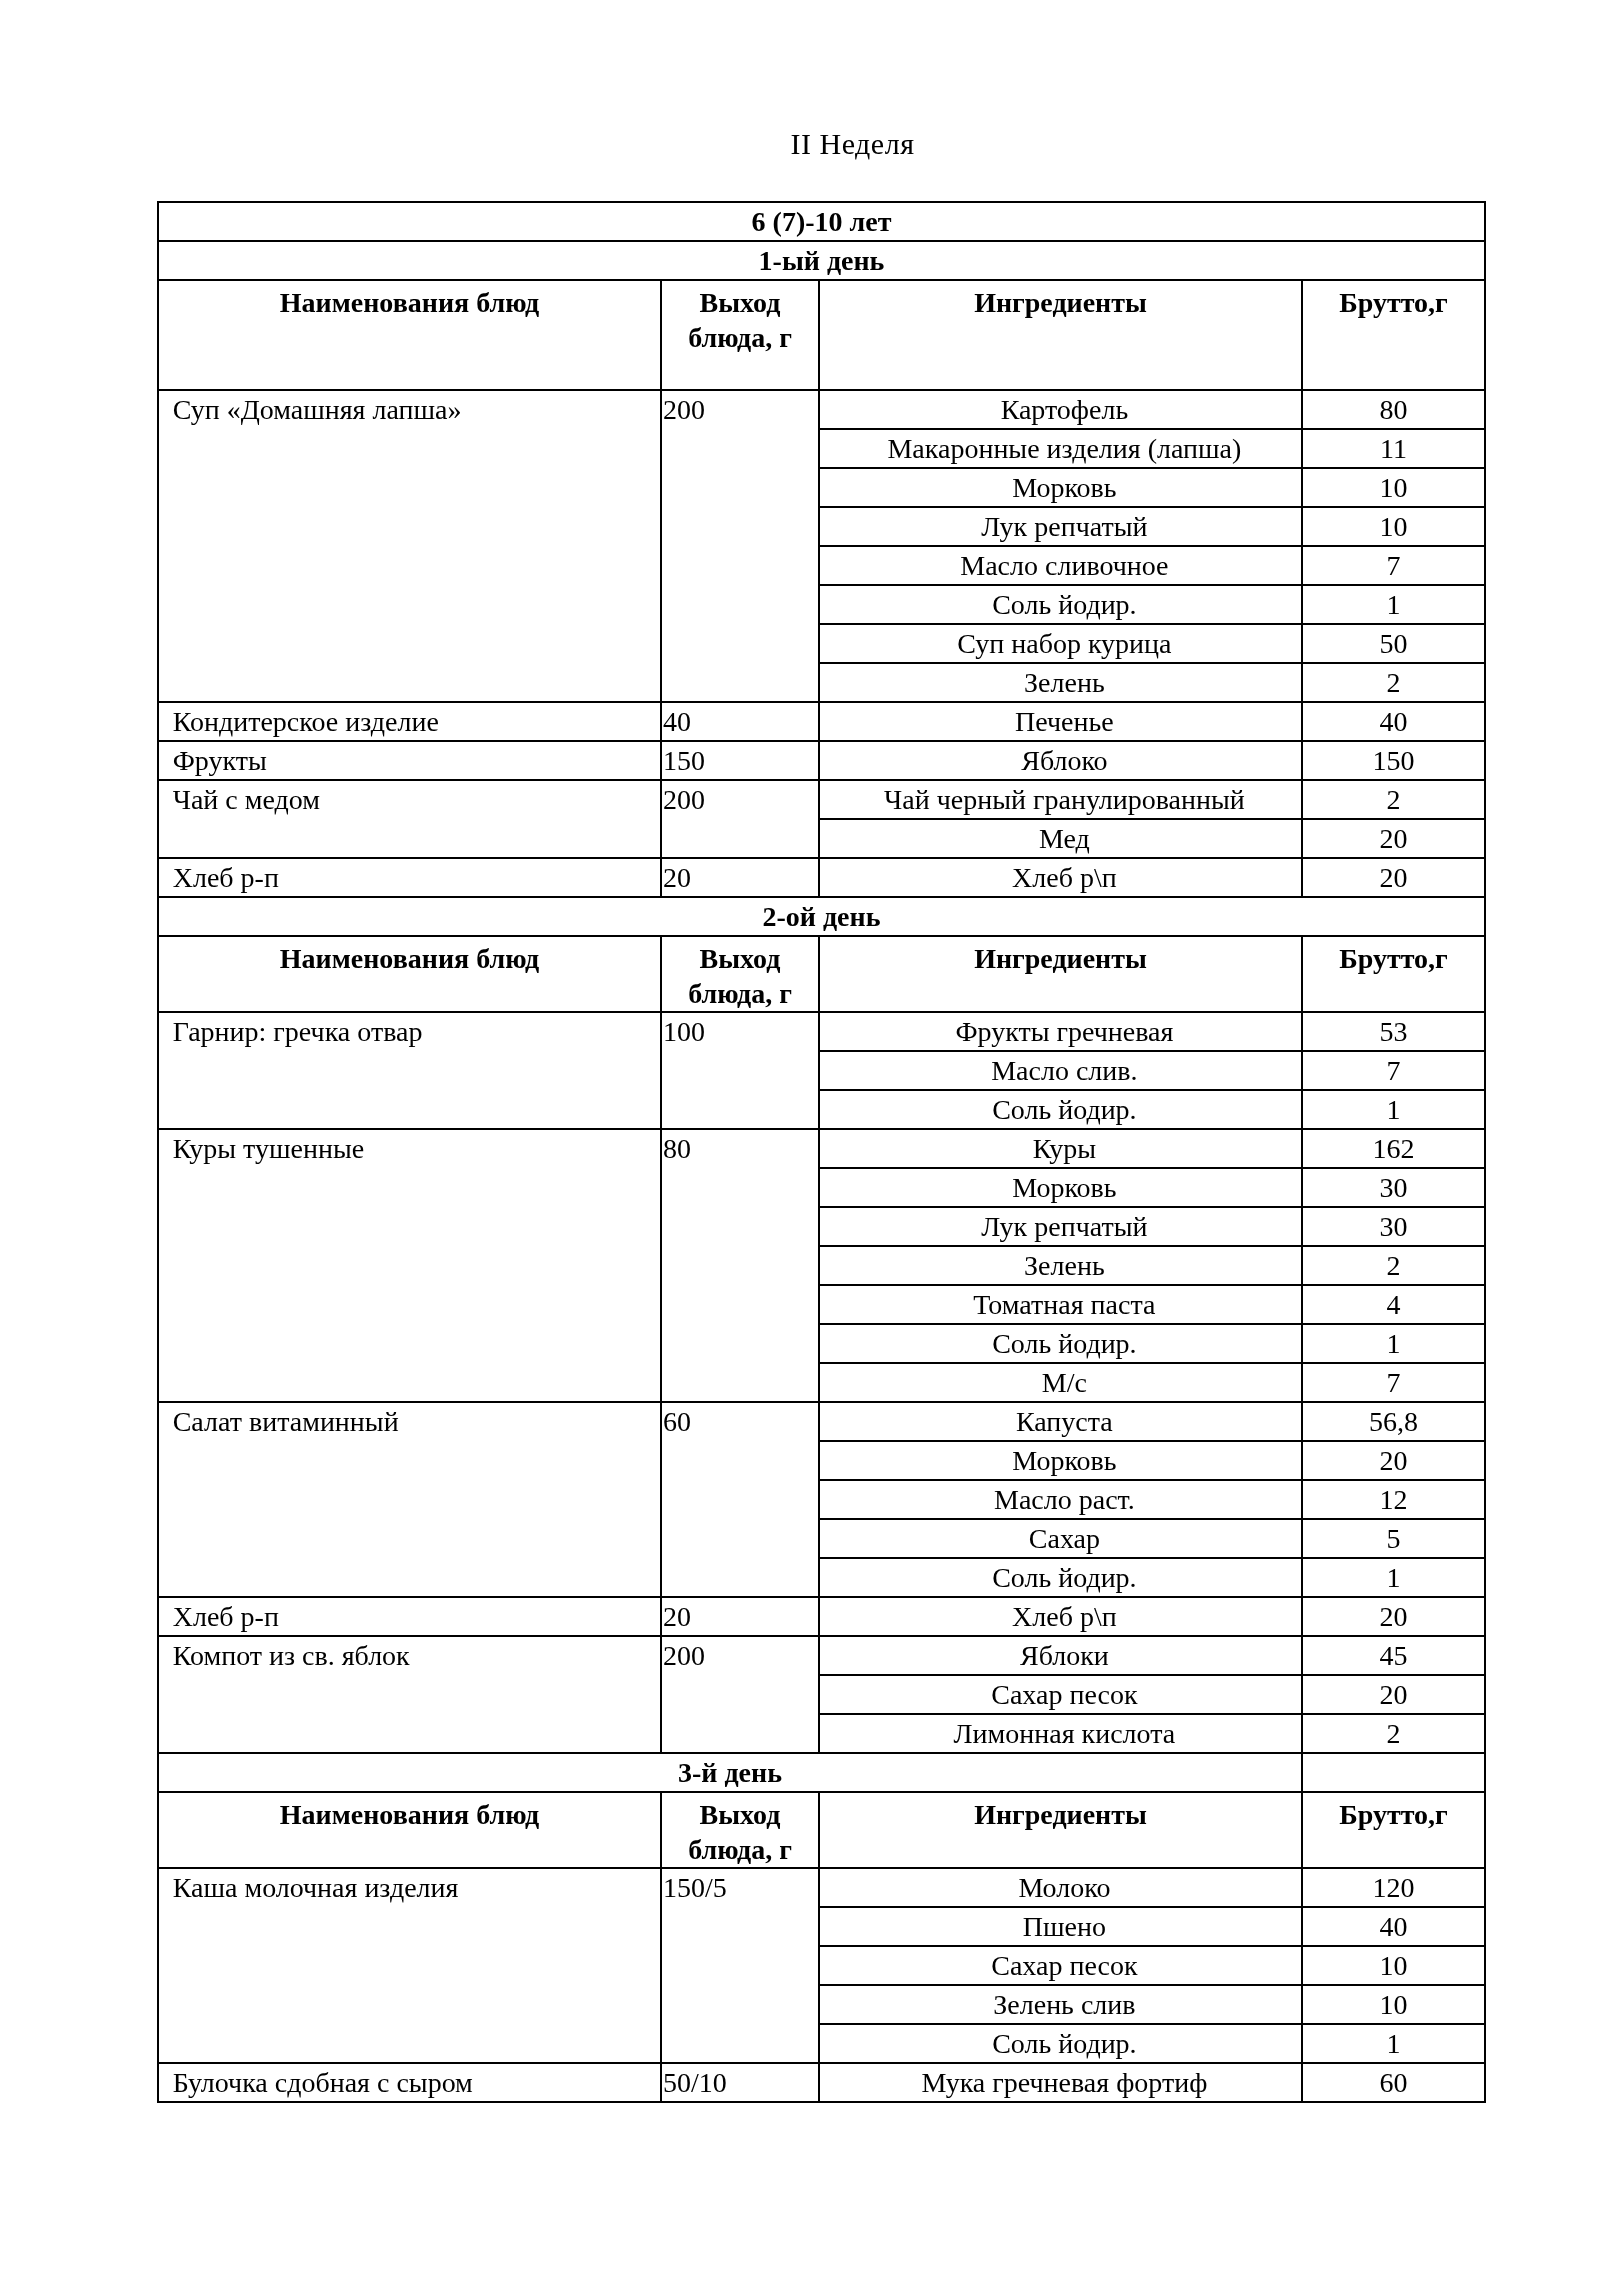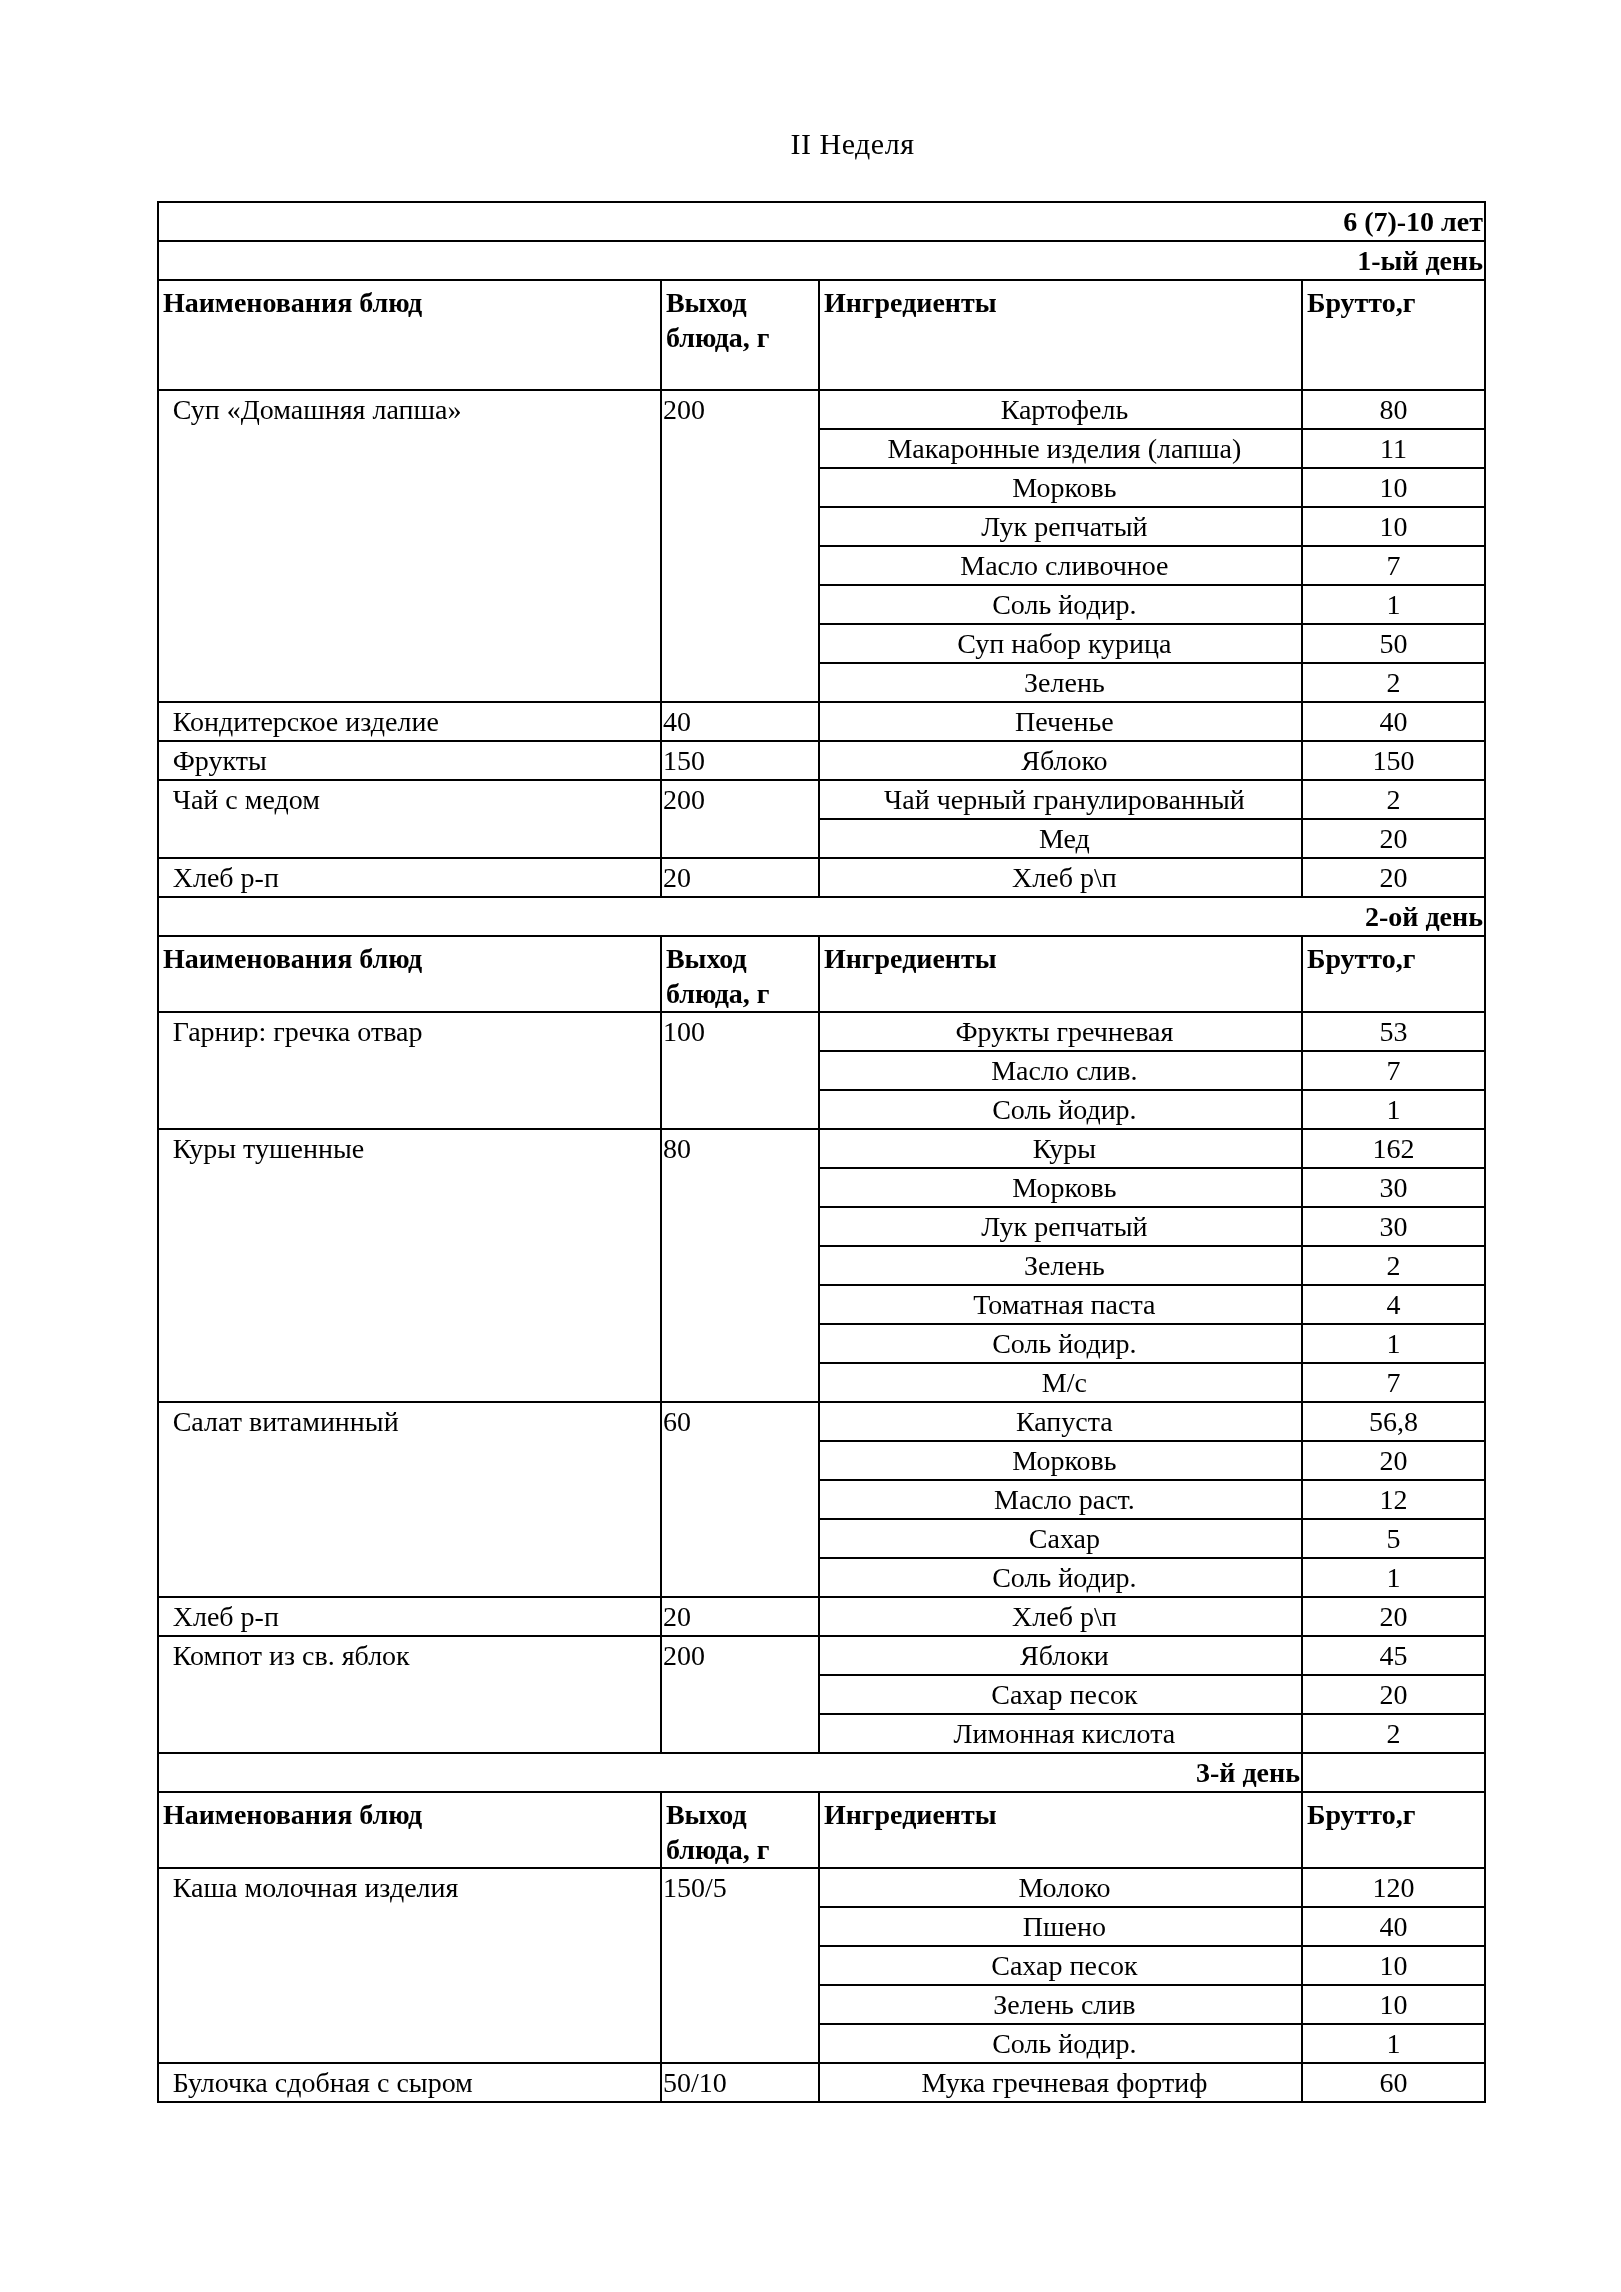--- a/index.html
+++ b/index.html
@@ -34,30 +34,30 @@
   }
   table.menu td, table.menu th {
     border: 2px solid #000;
     font-size: 28px;
     line-height: 35px;
     box-sizing: border-box;
     overflow: hidden;
   }
   tr.age-row td, tr.day-row td {
     height: 37px;
-    text-align: right;
+    text-align: center;
     vertical-align: middle;
     font-weight: bold;
   }
   td.open-cell {
     border-right: none;
   }
   th.col-header {
     font-weight: bold;
-    text-align: left;
+    text-align: center;
     vertical-align: top;
     padding: 3.9px 3.9px 0 3.9px;
   }
   td.dish-cell {
     text-align: left;
     vertical-align: top;
     padding: 1px 5.9px 0 13.7px;
   }
   td.yield-cell {
     text-align: left;

